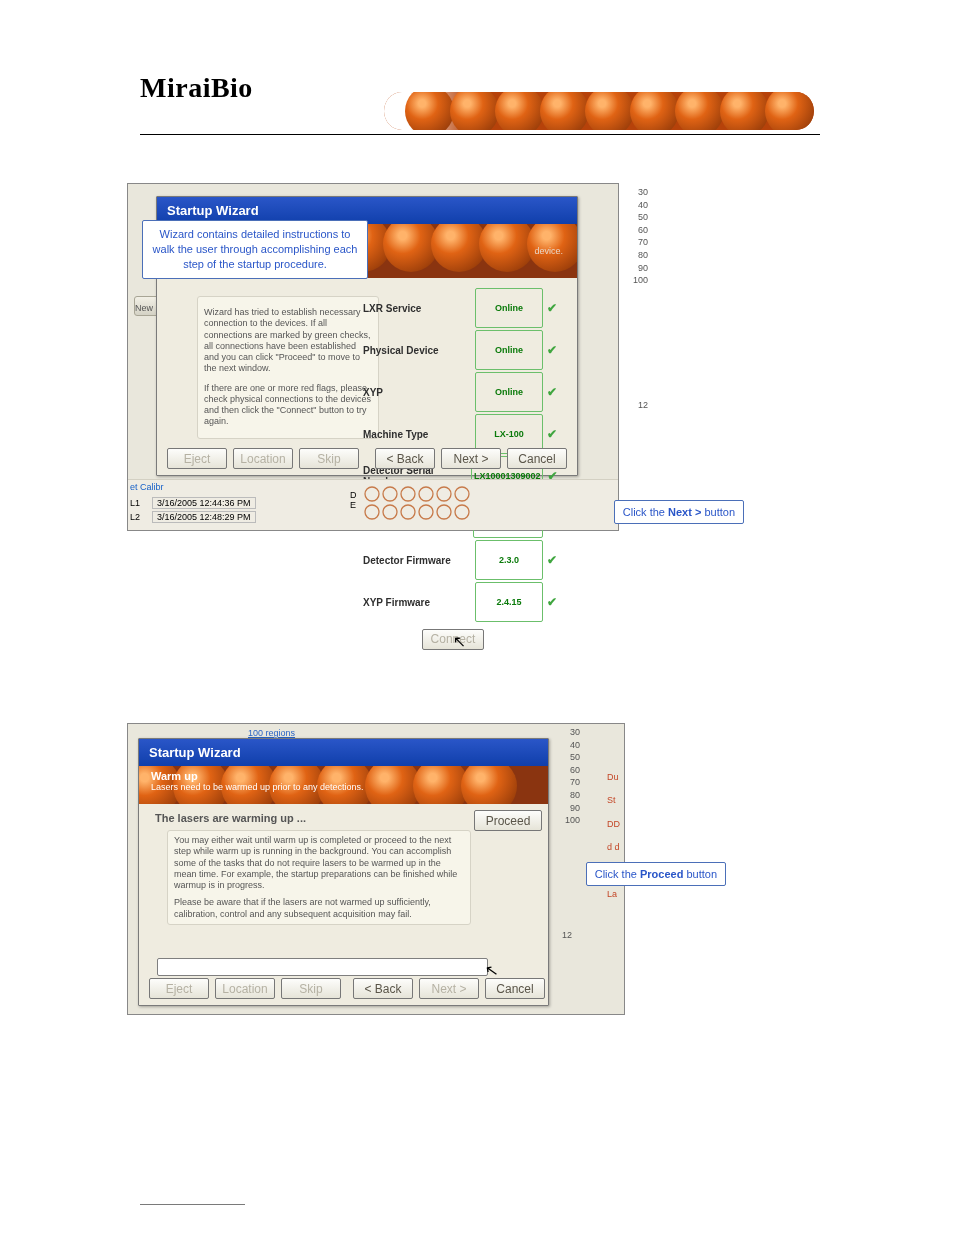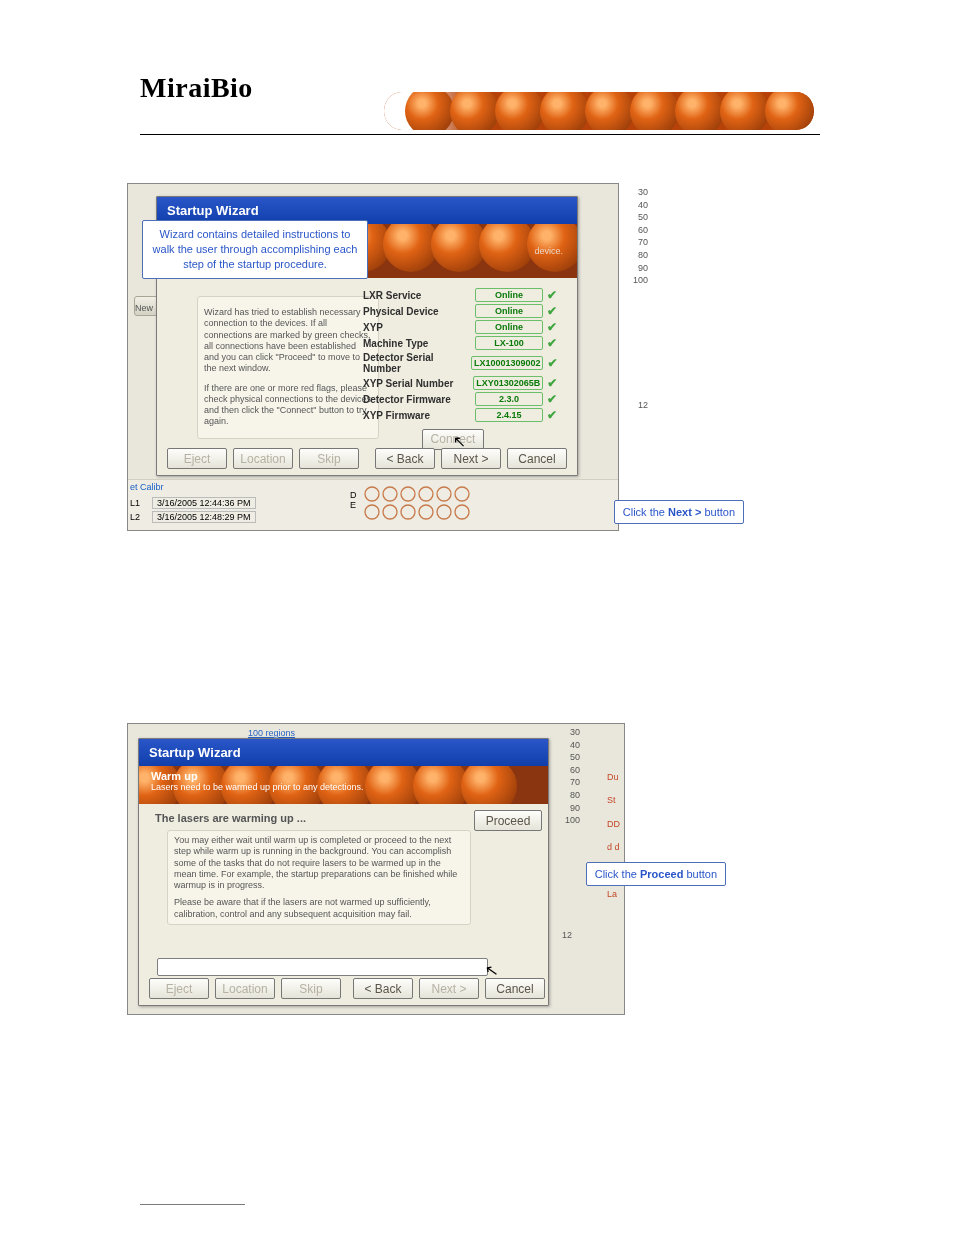--- a/index.html
+++ b/index.html
@@ -29,21 +29,21 @@
   .wiz-banner-row { display:flex; position:absolute; top:-6px; left:-10px; }
   .wiz-body { padding: 4px 10px 8px 10px; font-size: 10px; color: #4a4a4a; }
   .wiz-btnbar { position: absolute; bottom: 6px; left: 0; right: 0; display: flex; align-items: center; padding: 0 10px; gap: 6px; }
   .winbtn { min-width: 58px; height: 19px; border: 1px solid #777; background: linear-gradient(#fdfdfb, #e6e4d8); font-size: 12px; color:#5a5549; display:inline-flex; align-items:center; justify-content:center; border-radius:2px; }
   .winbtn.disabled { color:#b5b1a3; }
 
   
   .status-table { position: absolute; top: 94px; right: 18px; width: 196px; font-size: 10px; }
   .status-row { display: flex; align-items: center; gap: 4px; margin-bottom: 2px; }
   .status-label { width: 108px; font-weight: bold; color: #2f2f2f; }
-  .status-value { flex: 1; padding: 1px 2px; text-align: center; border: 1px solid #6bbf6b; color: #0a7a0a; font-weight: bold; font-size: 9px; border-radius: 2px; }
+  .status-value { flex: 1; padding: 14px 2px; text-align: center; border: 1px solid #6bbf6b; color: #0a7a0a; font-weight: bold; font-size: 9px; border-radius: 2px; }
   .check { width: 12px; color: #3fa63f; font-weight:bold; font-size:12px; line-height:1; }
 
   
   .hint { position: absolute; border: 1px solid #4b6fb8; background: #fff; color: #2a56c8; padding: 6px 8px; font-size: 11px; text-align: center; border-radius: 2px; line-height:1.35; }
 
   
   .callout { position:absolute; background:#fff; border:1px solid #4b6fb8; color:#2a56c8; font-size:11px; padding:5px 8px; border-radius:2px; }
 
   
   .side-scale { position:absolute; top:4px; right:-30px; font-size:9px; color:#333; line-height:1.4; text-align:right; width:24px; }

